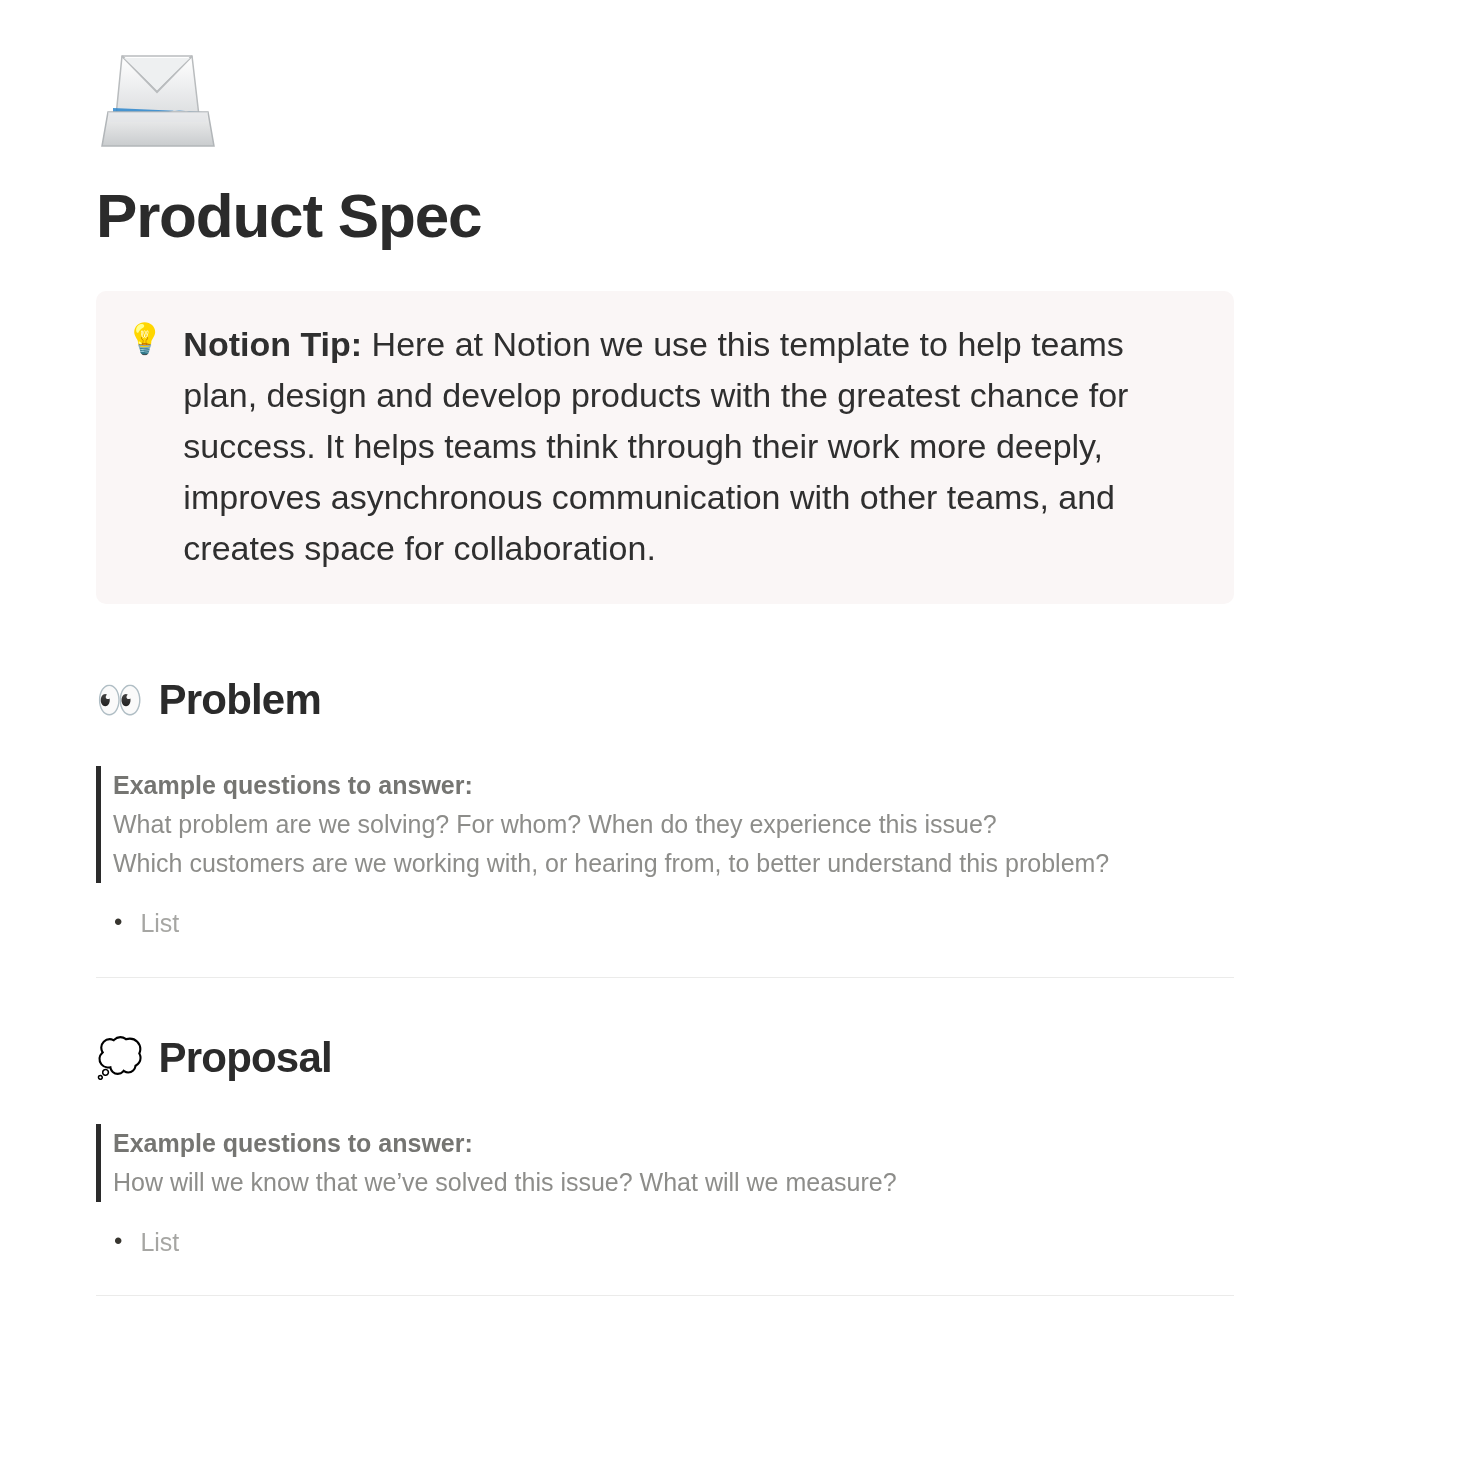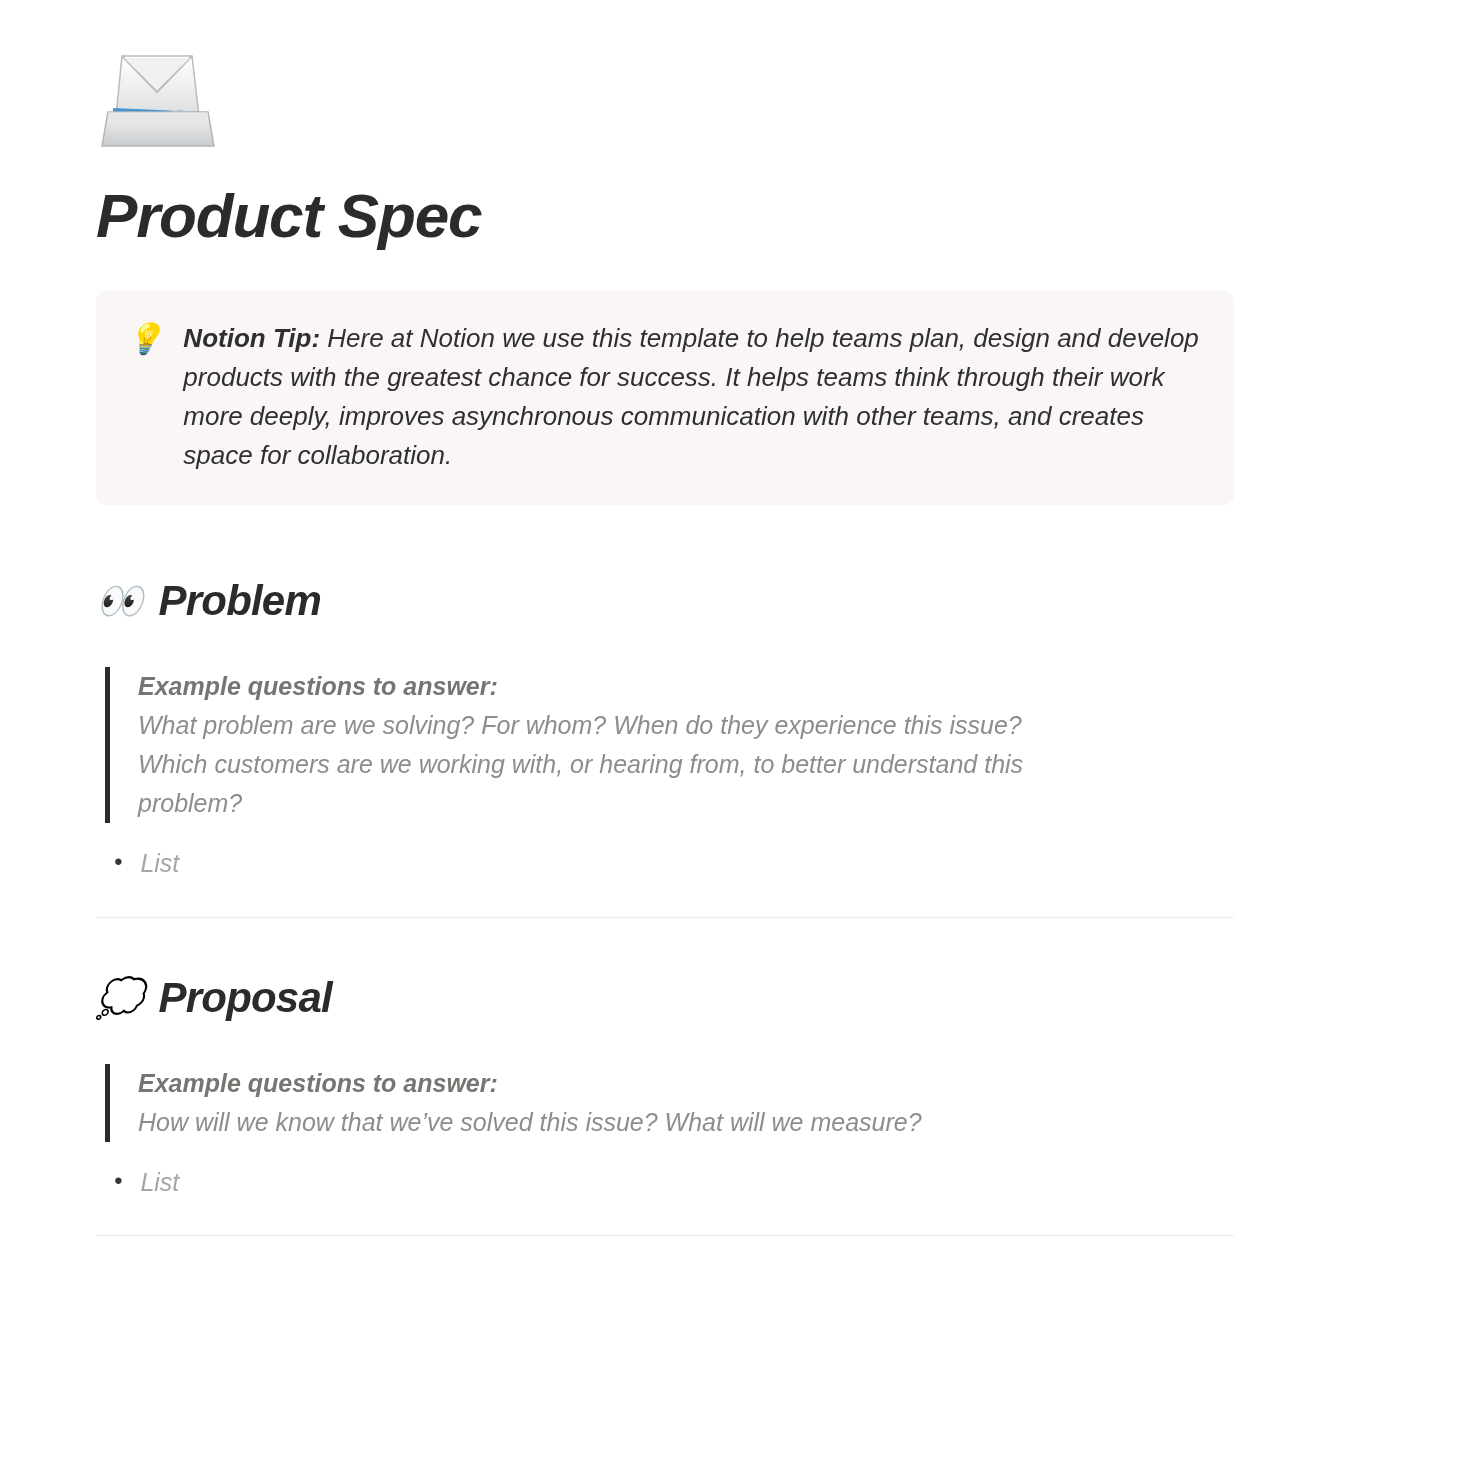--- a/index.html
+++ b/index.html
@@ -11,21 +11,20 @@
     width: 1470px;
     height: 1470px;
     font-family: "Liberation Sans", sans-serif;
     color: #37352f;
     overflow: hidden;
   }
   .page {
     padding: 30px 96px 0 96px;
     box-sizing: border-box;
     width: 1206px;
-    font-style: italic;
   }
 
   
   .page-icon {
     width: 124px;
     height: 124px;
     position: relative;
     margin-bottom: 26px;
   }
   .page-icon svg { display: block; }
@@ -51,21 +50,21 @@
     width: 1138px;
     box-sizing: border-box;
     margin-bottom: 72px;
   }
   .callout-emoji {
     font-size: 30px;
     line-height: 1.35;
     flex: 0 0 auto;
   }
   .callout-text {
-    font-size: 26px;
+    font-size: 34px;
     line-height: 1.5;
     color: #2f2f2f;
     font-weight: 400;
   }
   .callout-text b { font-weight: 700; }
 
   
   .section { margin-bottom: 10px; }
   .section-heading {
     display: flex;
@@ -77,22 +76,22 @@
     color: #2b2b2b;
     margin: 0 0 42px 0;
   }
   .section-heading .h-emoji {
     font-size: 38px;
     line-height: 1;
   }
 
   .quote {
     border-left: 5px solid #2b2b2b;
-    padding-left: 28px;
-    margin: 0 0 22px 9px;
+    padding-left: 12px;
+    margin: 0 0 22px 0;
     max-width: 1130px;
   }
   .quote p {
     margin: 0;
     font-size: 25px;
     line-height: 1.56;
     color: #8d8d8a;
     font-weight: 400;
   }
   .quote p.lead {

